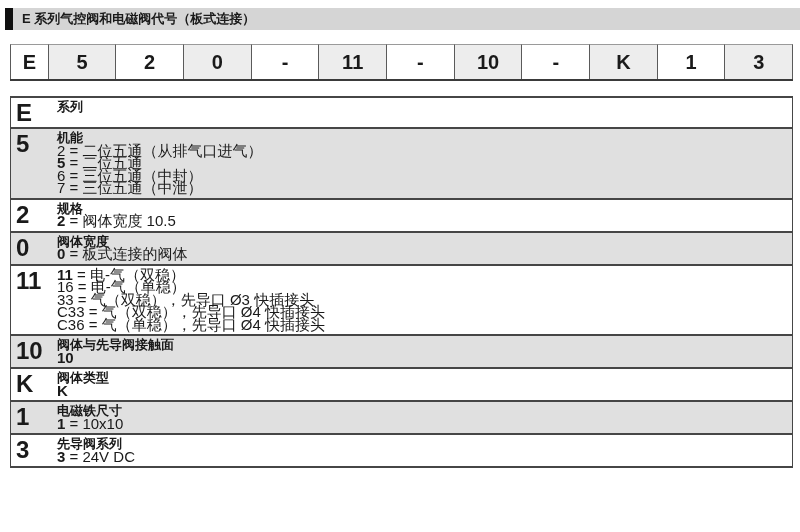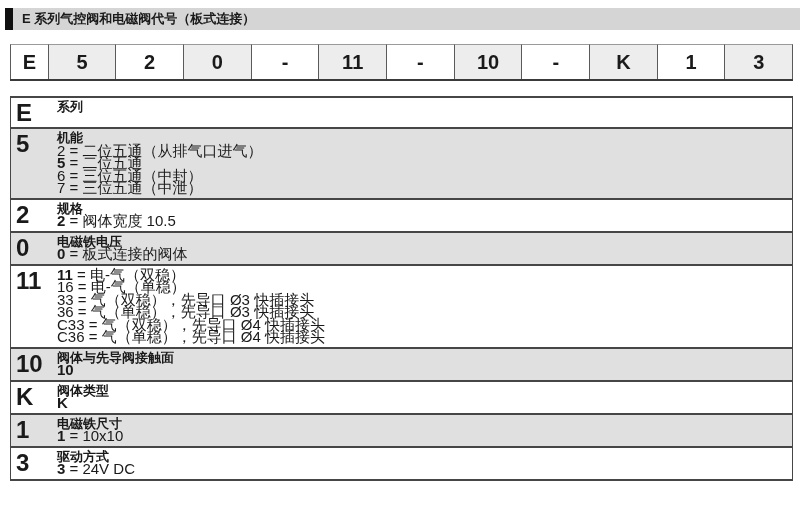--- a/index.html
+++ b/index.html
@@ -129,31 +129,30 @@
       <div class="trow">
         <div class="row-code">2</div>
         <div class="row-content">
           <div class="row-label">规格</div>
           <div class="row-opt"><span class="opt-code bold">2</span> = 阀体宽度 10.5</div>
         </div>
       </div>
       <div class="trow shaded">
         <div class="row-code">0</div>
         <div class="row-content">
-          <div class="row-label">电磁铁电压</div>
+          <div class="row-label">阀体宽度</div>
           <div class="row-opt"><span class="opt-code bold">0</span> = 板式连接的阀体</div>
         </div>
       </div>
       <div class="trow">
         <div class="row-code">11</div>
         <div class="row-content">
           <div class="row-opt"><span class="opt-code bold">11</span> = 电-气（双稳）</div>
           <div class="row-opt"><span class="opt-code">16</span> = 电-气（单稳）</div>
           <div class="row-opt"><span class="opt-code">33</span> = 气（双稳），先导口 Ø3 快插接头</div>
-          <div class="row-opt"><span class="opt-code">36</span> = 气（单稳），先导口 Ø3 快插接头</div>
           <div class="row-opt"><span class="opt-code">C33</span> = 气（双稳），先导口 Ø4 快插接头</div>
           <div class="row-opt"><span class="opt-code">C36</span> = 气（单稳），先导口 Ø4 快插接头</div>
         </div>
       </div>
       <div class="trow shaded">
         <div class="row-code">10</div>
         <div class="row-content">
           <div class="row-label">阀体与先导阀接触面</div>
           <div class="row-opt"><span class="opt-code bold">10</span></div>
         </div>
@@ -168,19 +167,19 @@
       <div class="trow shaded">
         <div class="row-code">1</div>
         <div class="row-content">
           <div class="row-label">电磁铁尺寸</div>
           <div class="row-opt"><span class="opt-code bold">1</span> = 10x10</div>
         </div>
       </div>
       <div class="trow">
         <div class="row-code">3</div>
         <div class="row-content">
-          <div class="row-label">驱动方式</div>
+          <div class="row-label">先导阀系列</div>
           <div class="row-opt"><span class="opt-code bold">3</span> = 24V DC</div>
         </div>
       </div>
     </div>
 
 </div>
 
 </body></html>

